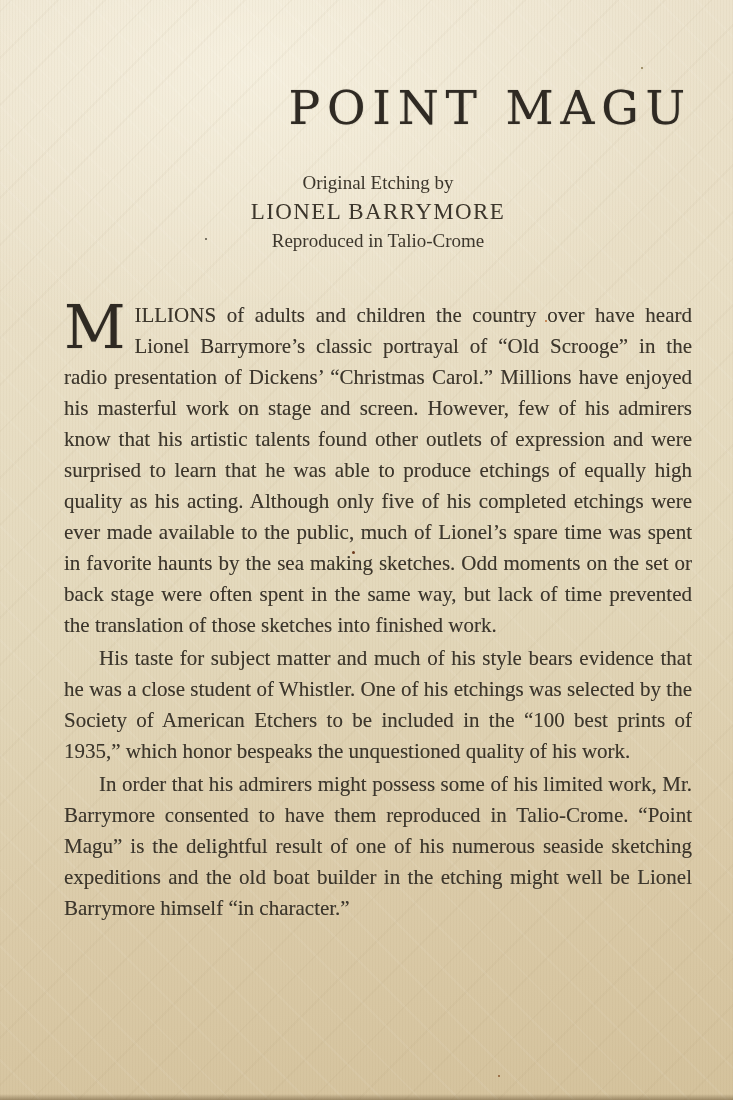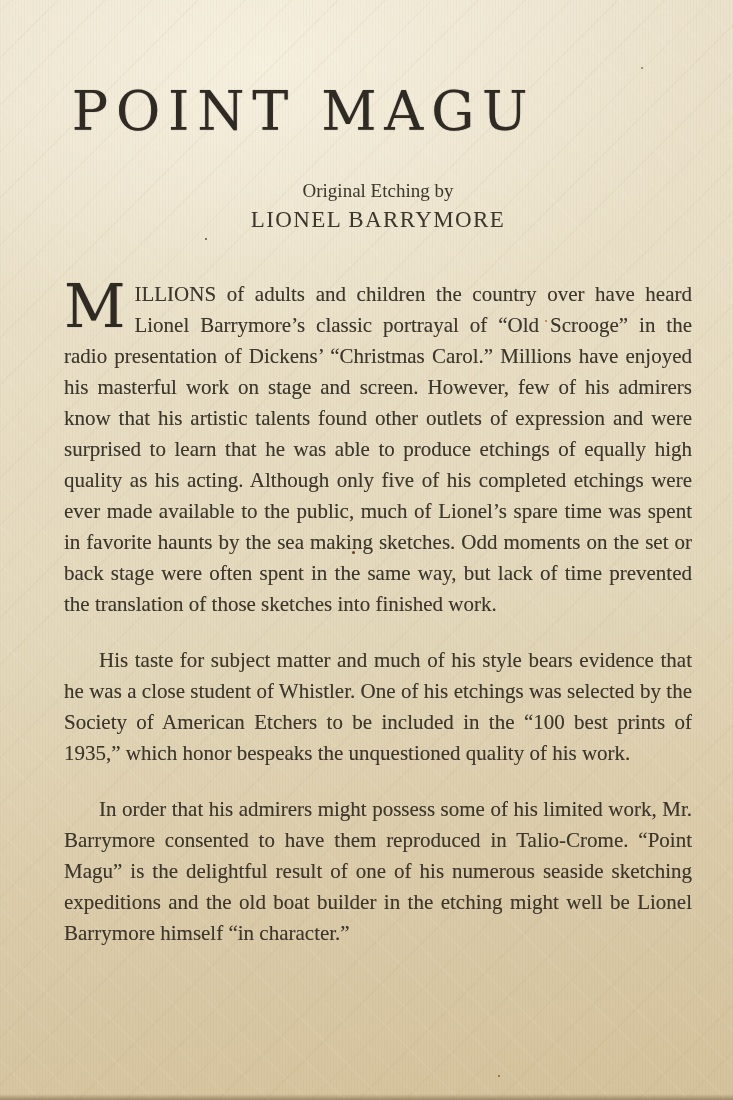--- a/index.html
+++ b/index.html
@@ -42,45 +42,45 @@
 
   .content {
     position: relative;
     padding: 80px 41px 0 64px; 
     z-index: 1;
   }
 
   .title {
     font-family: "DejaVu Serif", "Liberation Serif", serif;
     font-weight: 400;
-    font-size: 54px;
+    font-size: 47px;
     letter-spacing: 0.145em;
     text-indent: 0.145em; 
-    text-align: left;
+    text-align: right;
     color: var(--title-ink);
     text-shadow: 0 0 1px rgba(47,42,35,0.55);
   }
 
   .subtitle {
     margin-top: 33px;
     text-align: center;
     color: var(--ink);
   }
   .subtitle .sub-line { font-size: 19px; line-height: 29px; }
   .subtitle .sub-line.caps { font-size: 23px; letter-spacing: 0.06em; }
 
   .body-text {
     margin-top: 45px;
     font-size: 21px;
     line-height: 31px;
     text-align: justify;
     color: var(--ink);
     text-shadow: 0 0 0.5px rgba(60,54,44,0.4);
   }
-  .body-text p + p { margin-top: 25px; }
+  .body-text p + p { margin-top: 2px; }
   .paragraph.indent { text-indent: 35px; }
 
   .dropcap {
     float: left;
     font-size: 60px;
     line-height: 50px;
     height: 56px;
     padding: 2px 9px 0 0;
     color: var(--title-ink);
     font-family: "DejaVu Serif", "Liberation Serif", serif;
@@ -93,20 +93,21 @@
 <body>
 
 <div class="page">
   <div class="content">
 
     <h1 class="title">POINT MAGU</h1>
 
     <div class="subtitle">
       <div class="sub-line">Original Etching by</div>
       <div class="sub-line caps">LIONEL BARRYMORE</div>
+      <div class="sub-line">Reproduced in Talio-Crome</div>
     </div>
 
     <div class="body-text">
       <p class="paragraph">
         <span class="dropcap">M</span><span>ILLIONS of adults and children the country over have heard Lionel Barrymore’s classic portrayal of “Old Scrooge” in the radio presentation of Dickens’ “Christmas Carol.”  Millions have enjoyed his masterful work on stage and screen.  However, few of his admirers know that his artistic talents found other outlets of expression and were surprised to learn that he was able to produce etchings of equally high quality as his acting.  Although only five of his completed etchings were ever made available to the public, much of Lionel’s spare time was spent in favorite haunts by the sea making sketches.  Odd moments on the set or back stage were often spent in the same way, but lack of time prevented the translation of those sketches into finished work.</span>
       </p>
       <p class="paragraph indent">His taste for subject matter and much of his style bears evidence that he was a close student of Whistler.  One of his etchings was selected by the Society of American Etchers to be included in the “100 best prints of 1935,” which honor bespeaks the unquestioned quality of his work.</p>
       <p class="paragraph indent">In order that his admirers might possess some of his limited work, Mr. Barrymore consented to have them reproduced in Talio-Crome.  “Point Magu” is the delightful result of one of his numerous seaside sketching expeditions and the old boat builder in the etching might well be Lionel Barrymore himself “in character.”</p>
     </div>
   </div>

